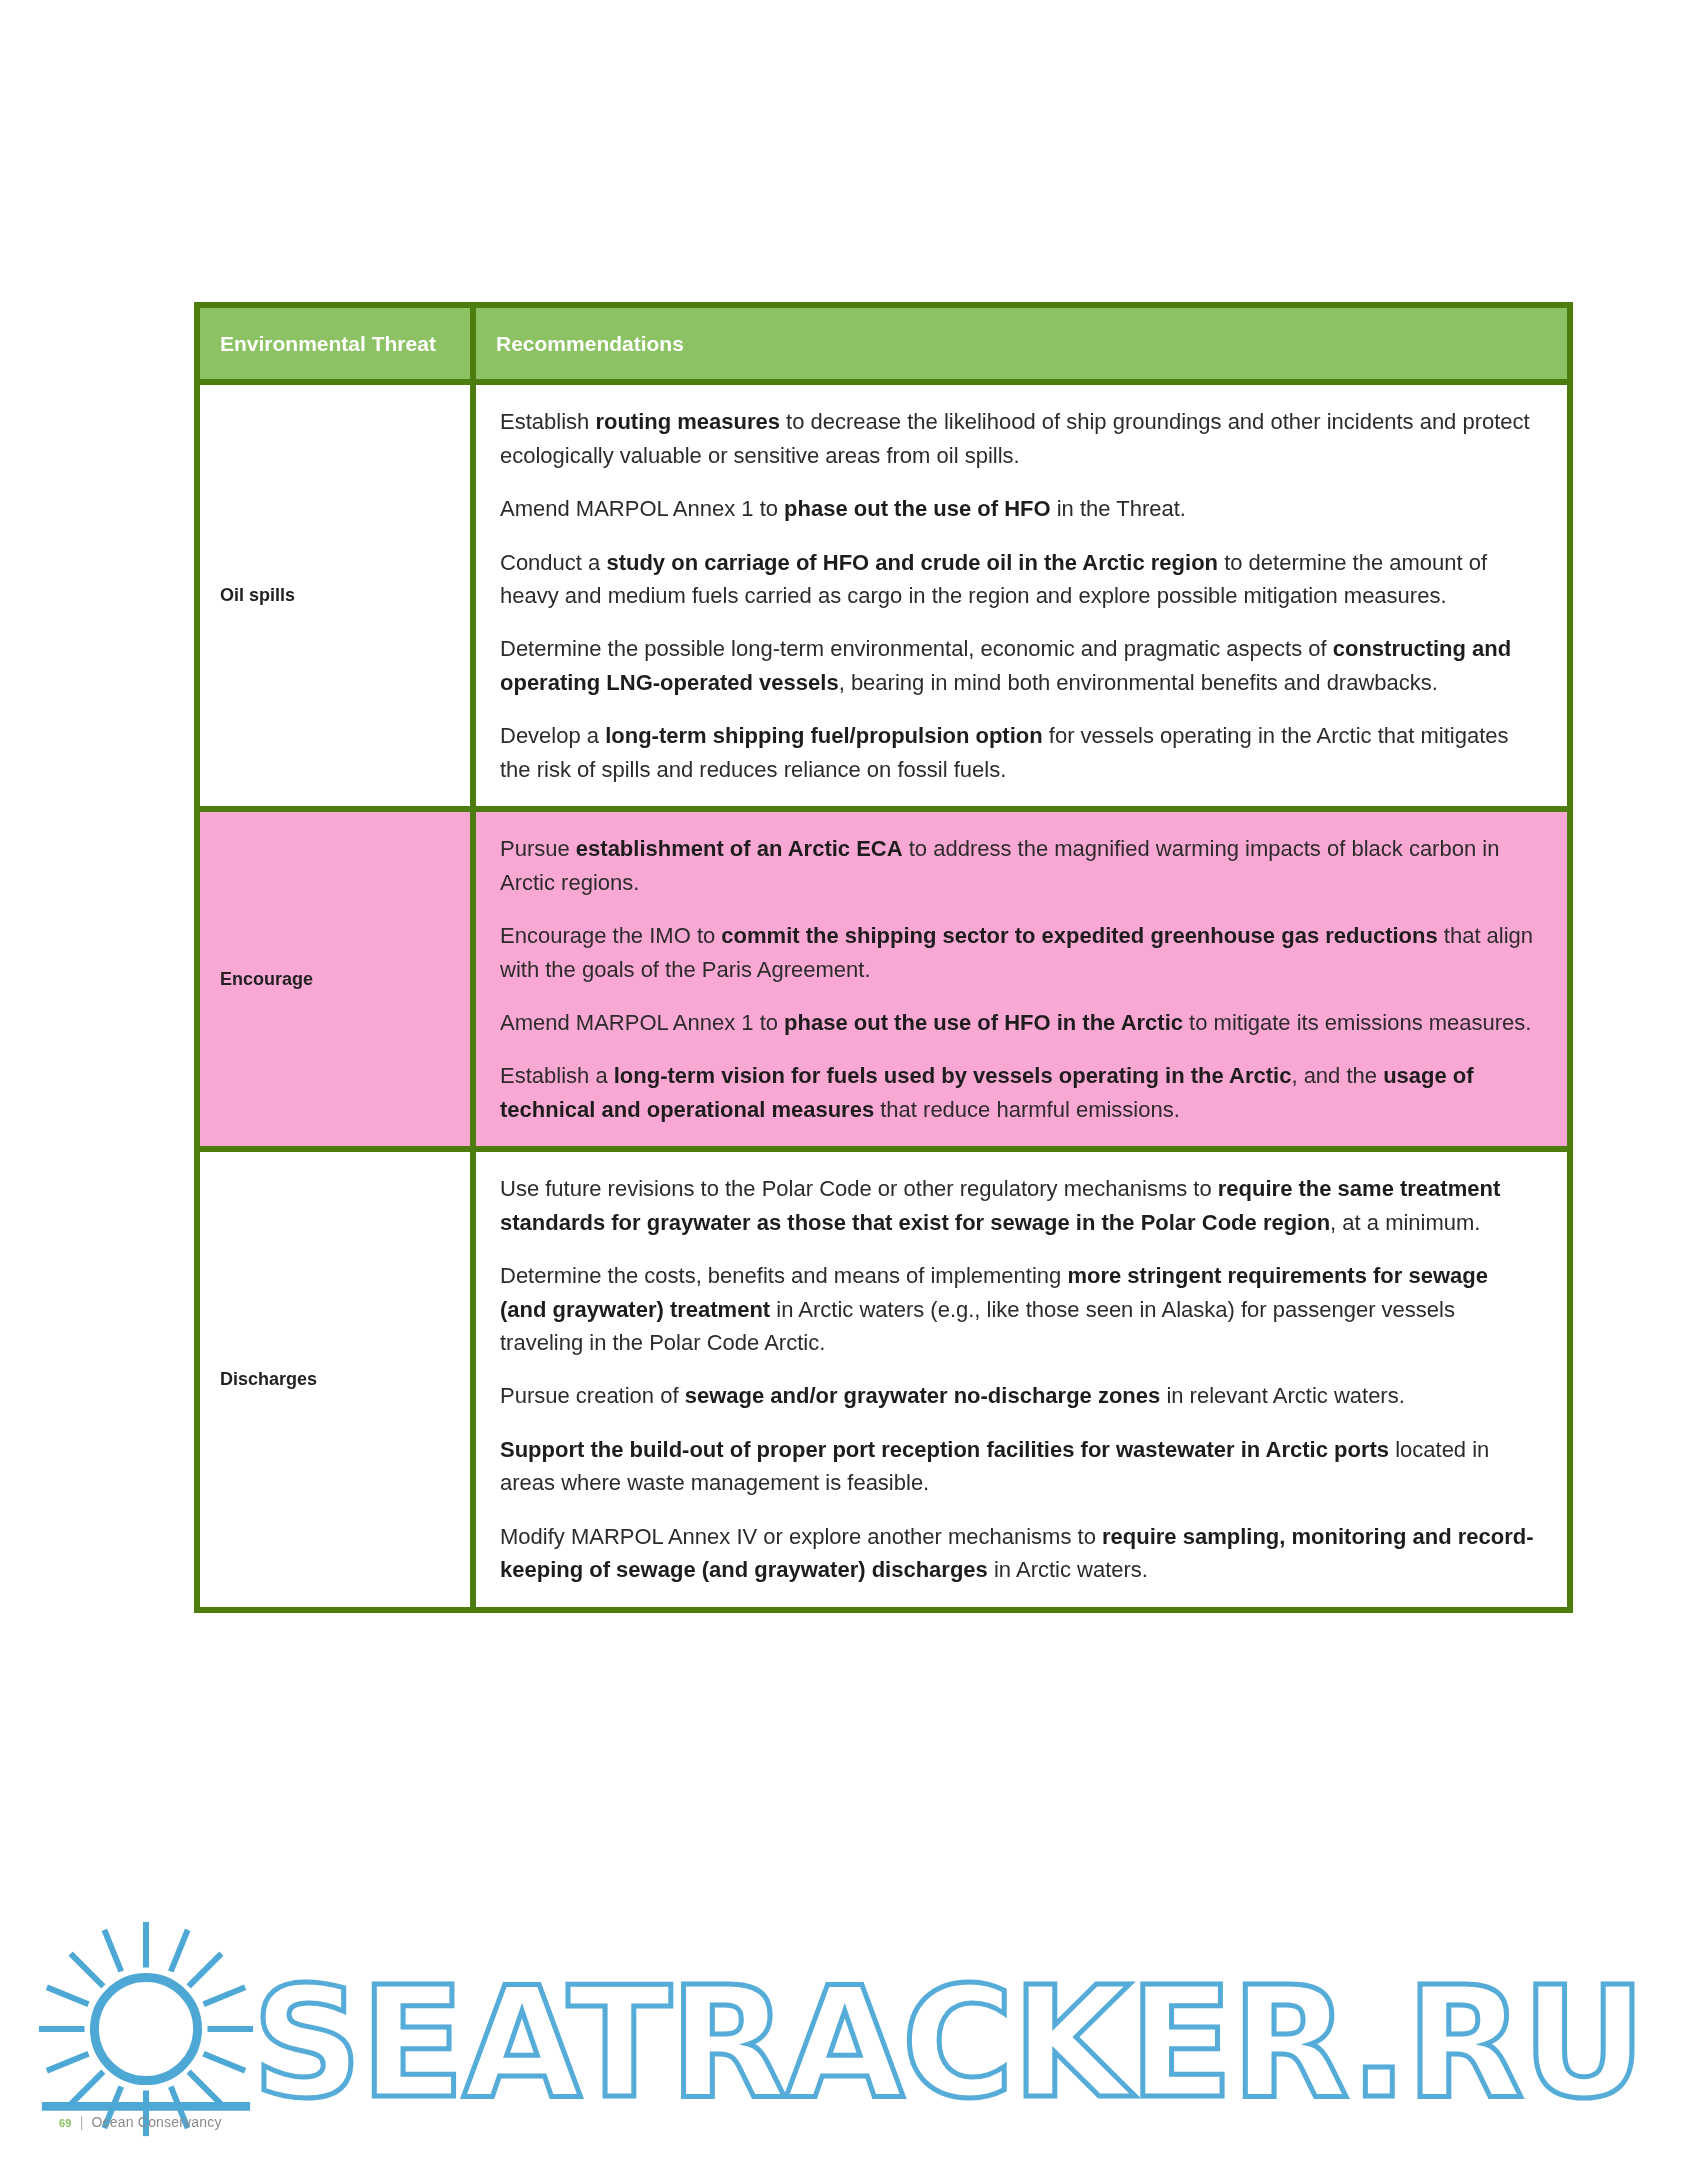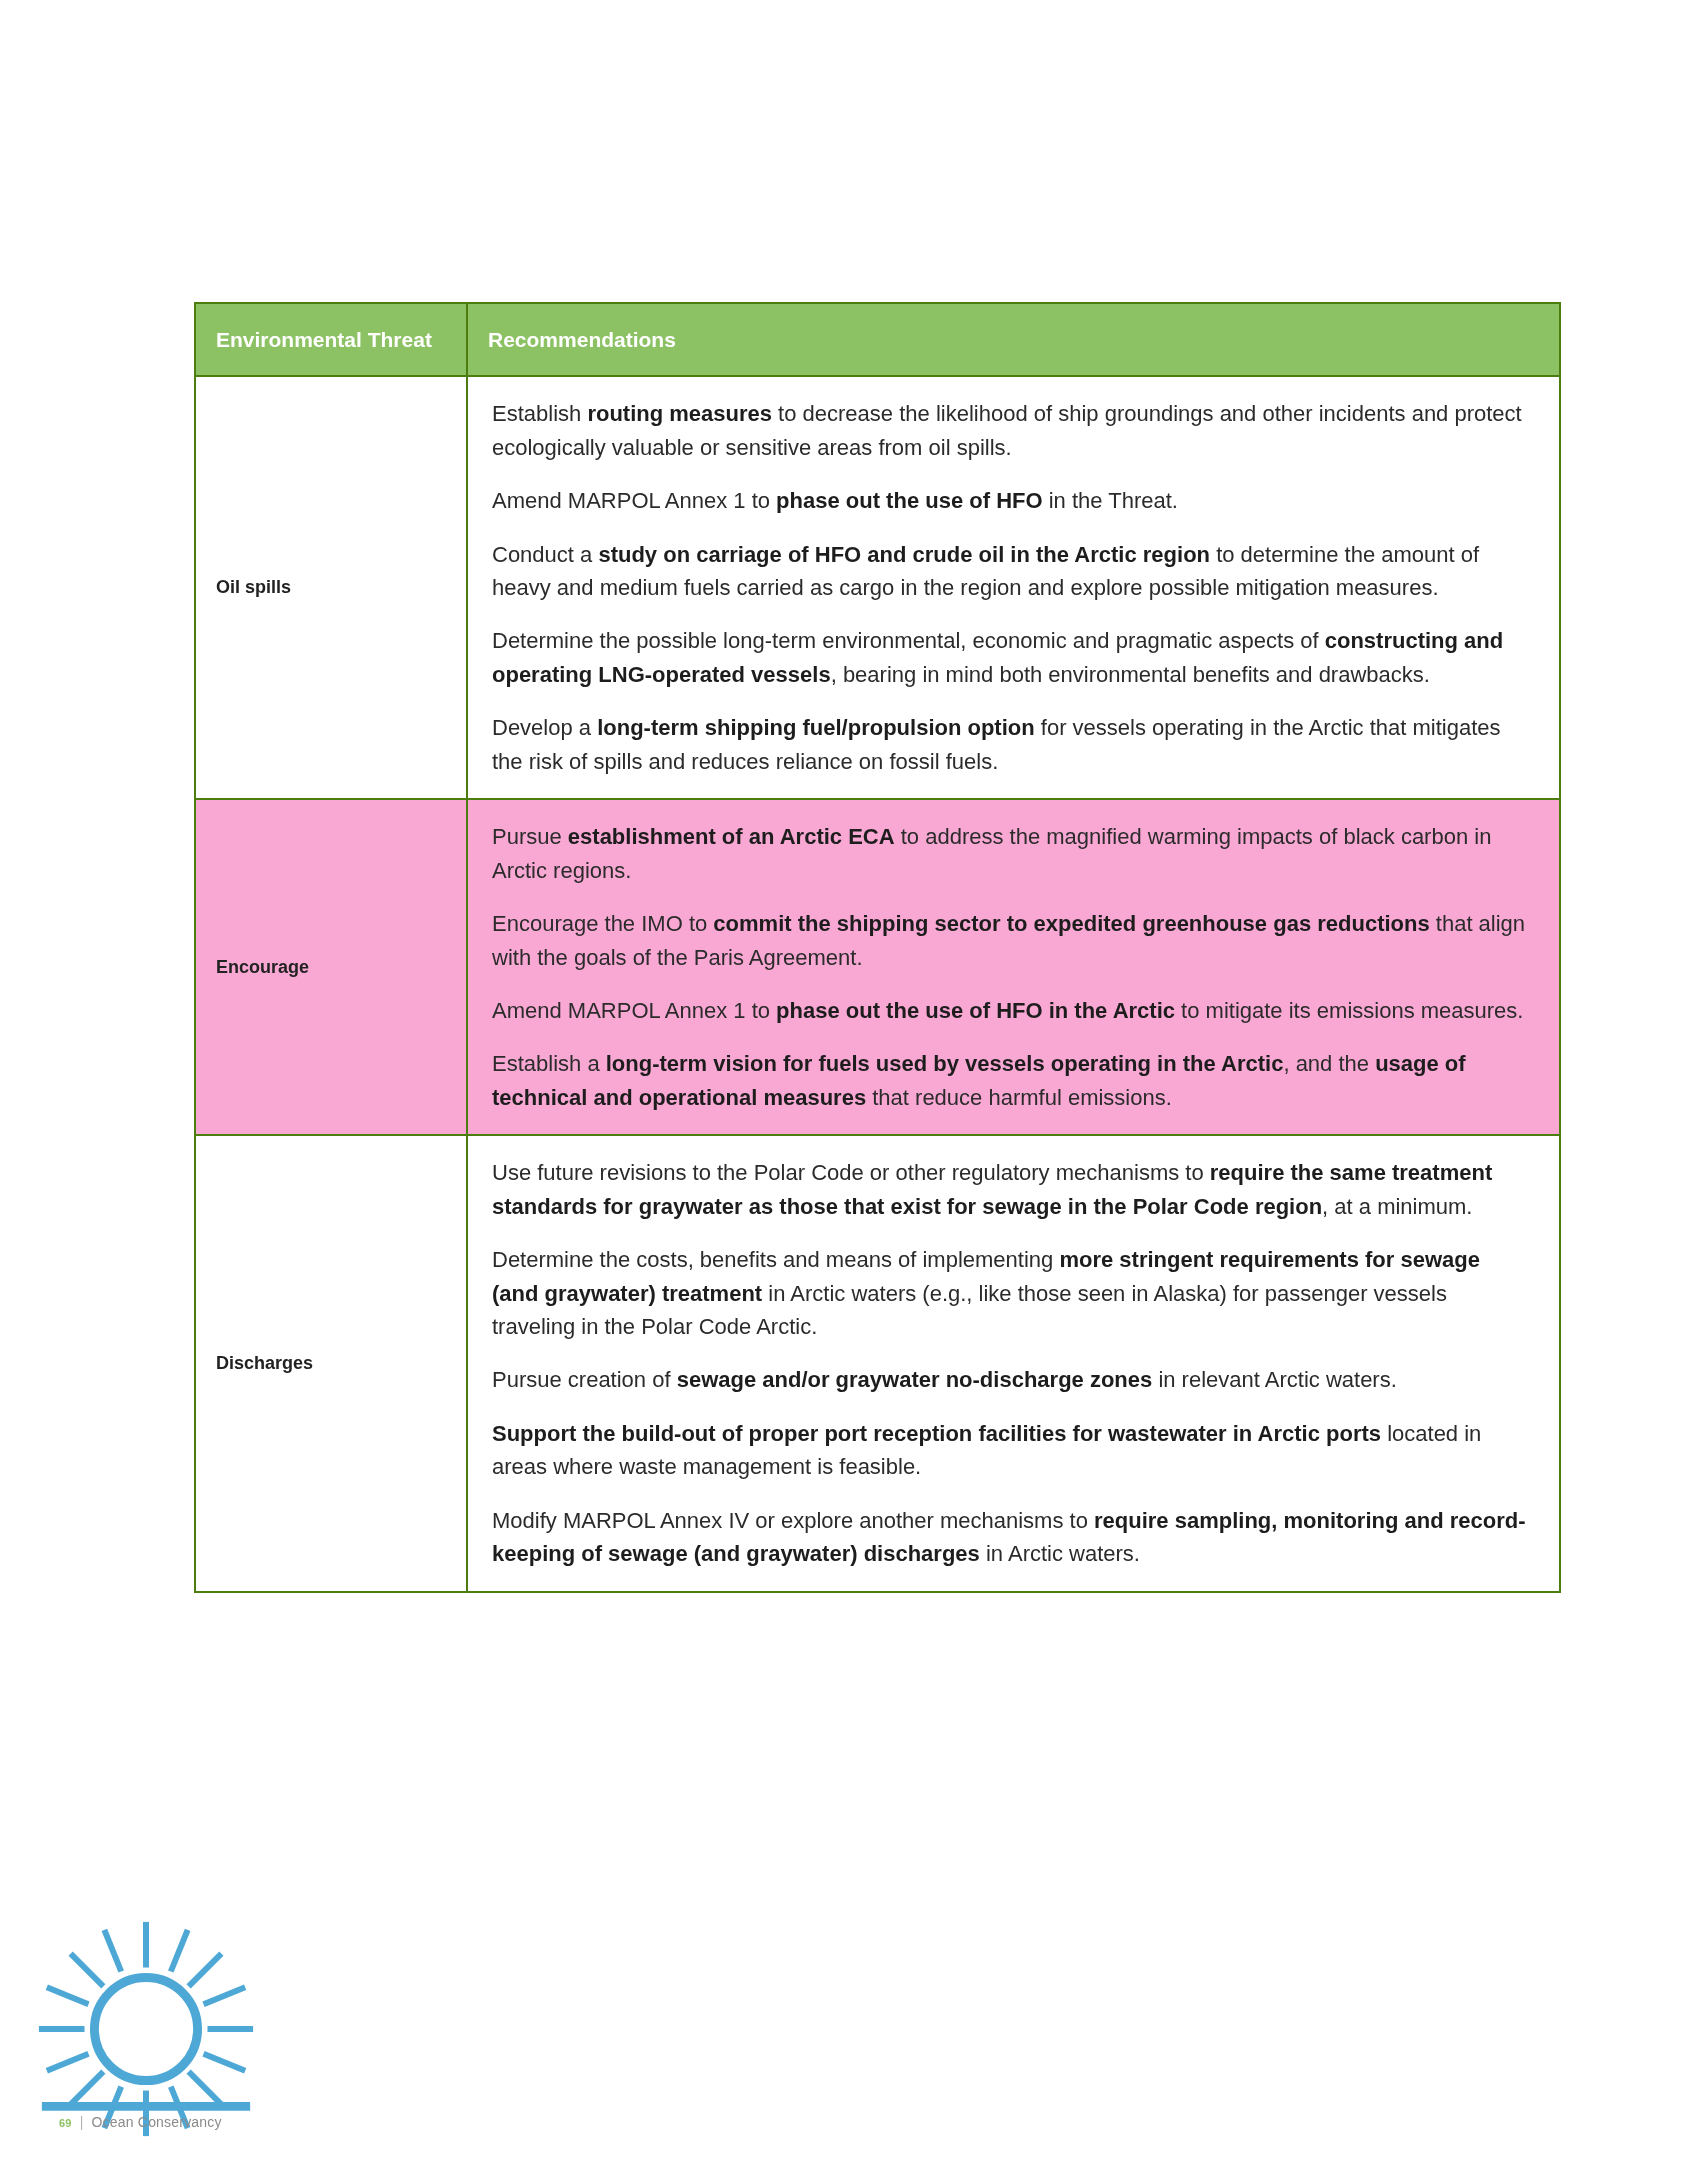--- a/index.html
+++ b/index.html
@@ -34,21 +34,21 @@
   table.rec-table {
     position: absolute;
     left: 194px;
     top: 302px;
     width: 1281px;
     border-collapse: collapse;
     table-layout: fixed;
   }
   table.rec-table th,
   table.rec-table td {
-    border: 2px solid #4d7c0f;
+    border: 6px solid #4d7c0f;
     vertical-align: middle;
   }
   thead th {
     background: #8cc263;
     color: #ffffff;
     font-size: 21px;
     font-weight: bold;
     text-align: left;
     padding: 22px 20px;
     border-color: #8cc263;
@@ -200,16 +200,17 @@
         <line x1="150" y1="176" x2="167" y2="218"></line>
         <line x1="167" y1="18" x2="150" y2="60"></line>
         <line x1="100" y1="176" x2="83" y2="218"></line>
         <line x1="25" y1="76" x2="67" y2="93"></line>
         <line x1="183" y1="143" x2="225" y2="160"></line>
         <line x1="225" y1="76" x2="183" y2="93"></line>
         <line x1="67" y1="143" x2="25" y2="160"></line>
       </g>
       <line x1="20" y1="196" x2="230" y2="196" stroke="#4ea8d6" stroke-width="9"></line>
     </svg>
+    <div class="wm-text">SEATRACKER.RU</div>
   </div>
 
 </div>
 
 
 </body></html>

